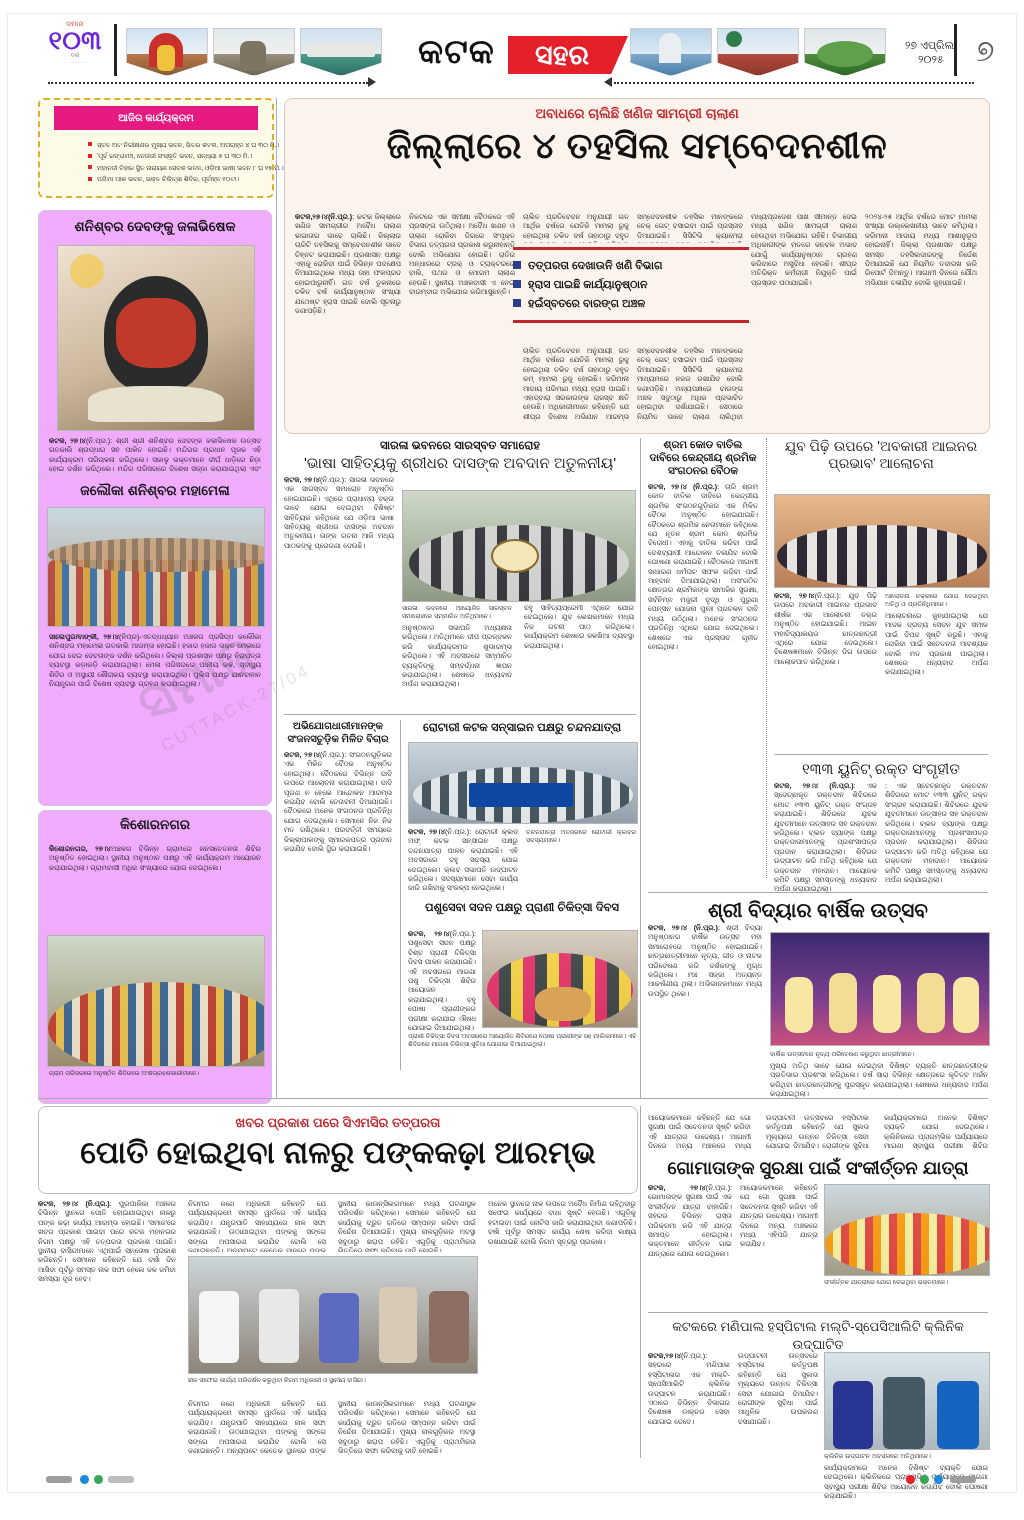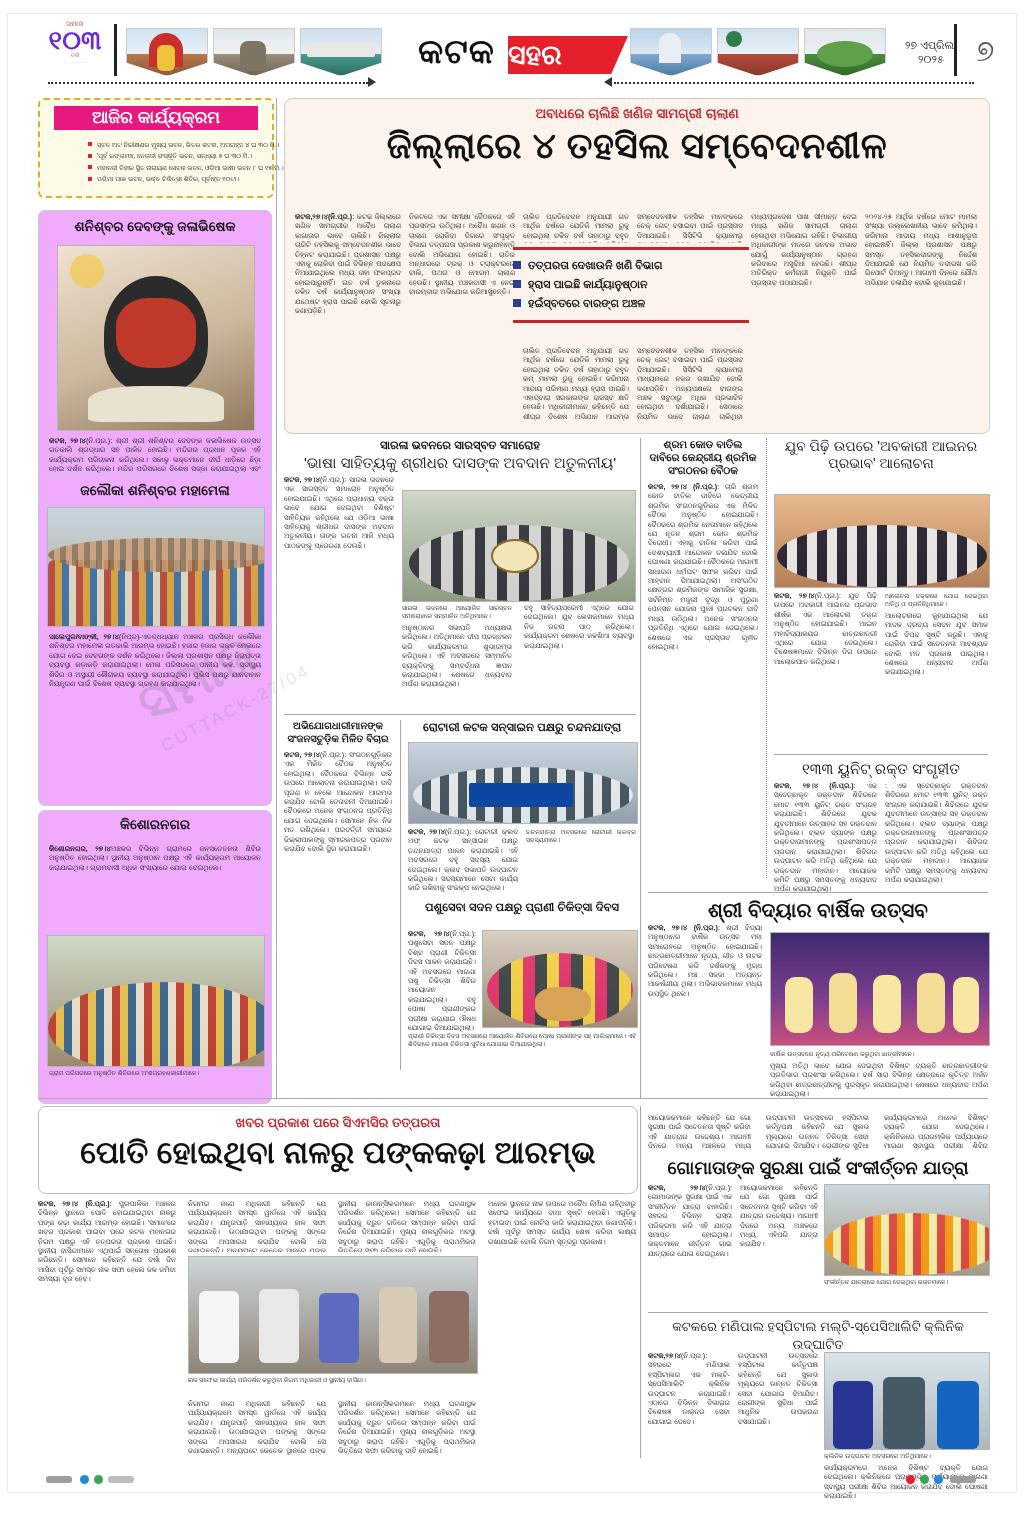--- a/index.html
+++ b/index.html
@@ -22,21 +22,21 @@
          border:1px solid #ccc;}
   .thumb:after{content:"";position:absolute;left:0;right:0;bottom:-9px;height:14px;
        background:#fff;clip-path:polygon(0 40%,50% 100%,100% 40%,100% 0,0 0);opacity:0;}
   .thumb-clip{clip-path:polygon(0 0,100% 0,100% 72%,50% 100%,0 72%);}
   .mh-title{position:absolute;left:410px;top:18px;height:44px;display:flex;align-items:flex-start;}
   .mh-title .t1{font-size:34px;font-weight:bold;color:#111;letter-spacing:1px;
      text-shadow:1px 1px 0 #fff,-1px -1px 0 #fff;}
   .mh-red{position:absolute;left:500px;top:22px;width:120px;height:38px;background:#e4212b;
      clip-path:polygon(0 0,100% 0,86% 100%,0 100%);}
   .mh-red span{color:#fff;font-size:27px;font-weight:bold;display:block;
-     line-height:38px;padding-right:12px;}
+     text-align:center;line-height:38px;padding-right:12px;}
   .mh-date{position:absolute;left:892px;top:24px;width:62px;text-align:center;
      font-size:11px;color:#222;line-height:14px;}
   .mh-pageno{position:absolute;left:968px;top:20px;font-size:30px;color:#555;}
   .mh-dotline{position:absolute;top:68px;height:0;border-top:2px dotted #333;}
   .arrow-r{position:absolute;top:63px;width:0;height:0;border-left:8px solid #333;
      border-top:5px solid transparent;border-bottom:5px solid transparent;}
   .arrow-l{position:absolute;top:63px;width:0;height:0;border-right:8px solid #333;
      border-top:5px solid transparent;border-bottom:5px solid transparent;}
   
   .od{font-family:"Liberation Sans", sans-serif;}
@@ -45,21 +45,21 @@
   .body-text p{margin:0 0 4px 0;}
   .hl{font-weight:bold;color:#111;text-align:center;}
   .kicker{color:#c0272d;font-weight:bold;text-align:center;}
   .photo{position:absolute;overflow:hidden;background:#cfd6dd;border:1px solid #b5b5b5;}
   .cap{font-size:6.3px;line-height:8px;color:#222;text-align:justify;}
   
   .side{position:absolute;left:30px;top:84px;width:232px;height:1000px;}
   .prog-box{position:absolute;left:0;top:0;width:232px;height:96px;background:#fdfbe8;
      border:2px dashed #d9b12a;border-radius:6px;}
   .prog-title{position:absolute;left:14px;top:6px;width:204px;height:24px;background:#e5197f;
-     color:#fff;font-size:17px;font-weight:bold;text-align:center;line-height:24px;}
+     color:#fff;font-size:10px;font-weight:bold;text-align:center;line-height:24px;}
   .prog-list{position:absolute;left:8px;top:33px;width:216px;font-size:6.5px;
      line-height:9.6px;color:#1a1a1a;}
   .prog-list li{margin-bottom:2px;list-style:none;position:relative;padding-left:9px;}
   .prog-list li:before{content:"";position:absolute;left:0;top:2.5px;width:4px;height:4px;
      background:#e4212b;}
   .lav-box{position:absolute;width:232px;background:#f0abfc;border:1px solid #c9c5e2;
      border-radius:7px;}
   .lav-head{font-size:13.5px;font-weight:bold;text-align:center;color:#111;}
   
   .vline{position:absolute;width:1px;background:#aaa;}

